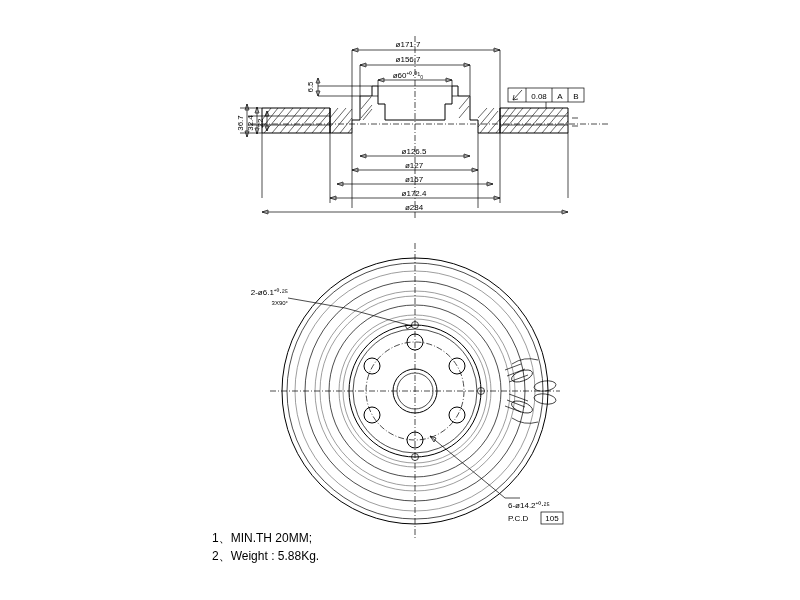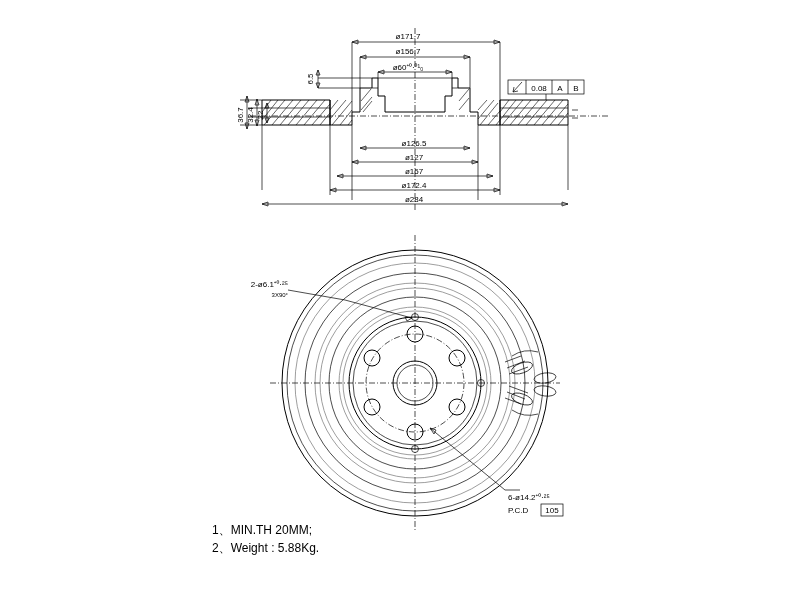--- a/index.html
+++ b/index.html
@@ -4,21 +4,21 @@
 <style>
   html,body{margin:0;padding:0;}
   body{
     width:800px;height:600px;
     background:#ffffff;
     font-family:"Liberation Sans", sans-serif;
     color:#000;
     overflow:hidden;
     position:relative;
   }
-  #sheet{position:absolute;left:0;top:0;width:800px;height:428px;}
+  #sheet{position:absolute;left:0;top:8px;width:800px;height:428px;}
   svg{display:block;}
   .dim{font-family:"Liberation Sans", sans-serif;font-size:8px;fill:#000;}
   .dim-sm{font-family:"Liberation Sans", sans-serif;font-size:6px;fill:#000;}
   .note{font-family:"Liberation Sans", sans-serif;font-size:12px;fill:#000;}
   .ln{stroke:#000;fill:none;}
   .thin{stroke-width:0.7;}
   .med{stroke-width:1;}
   .dash{stroke-dasharray:6 2 1 2;}
   .hatchline{stroke:#000;stroke-width:0.6;}
 </style>

